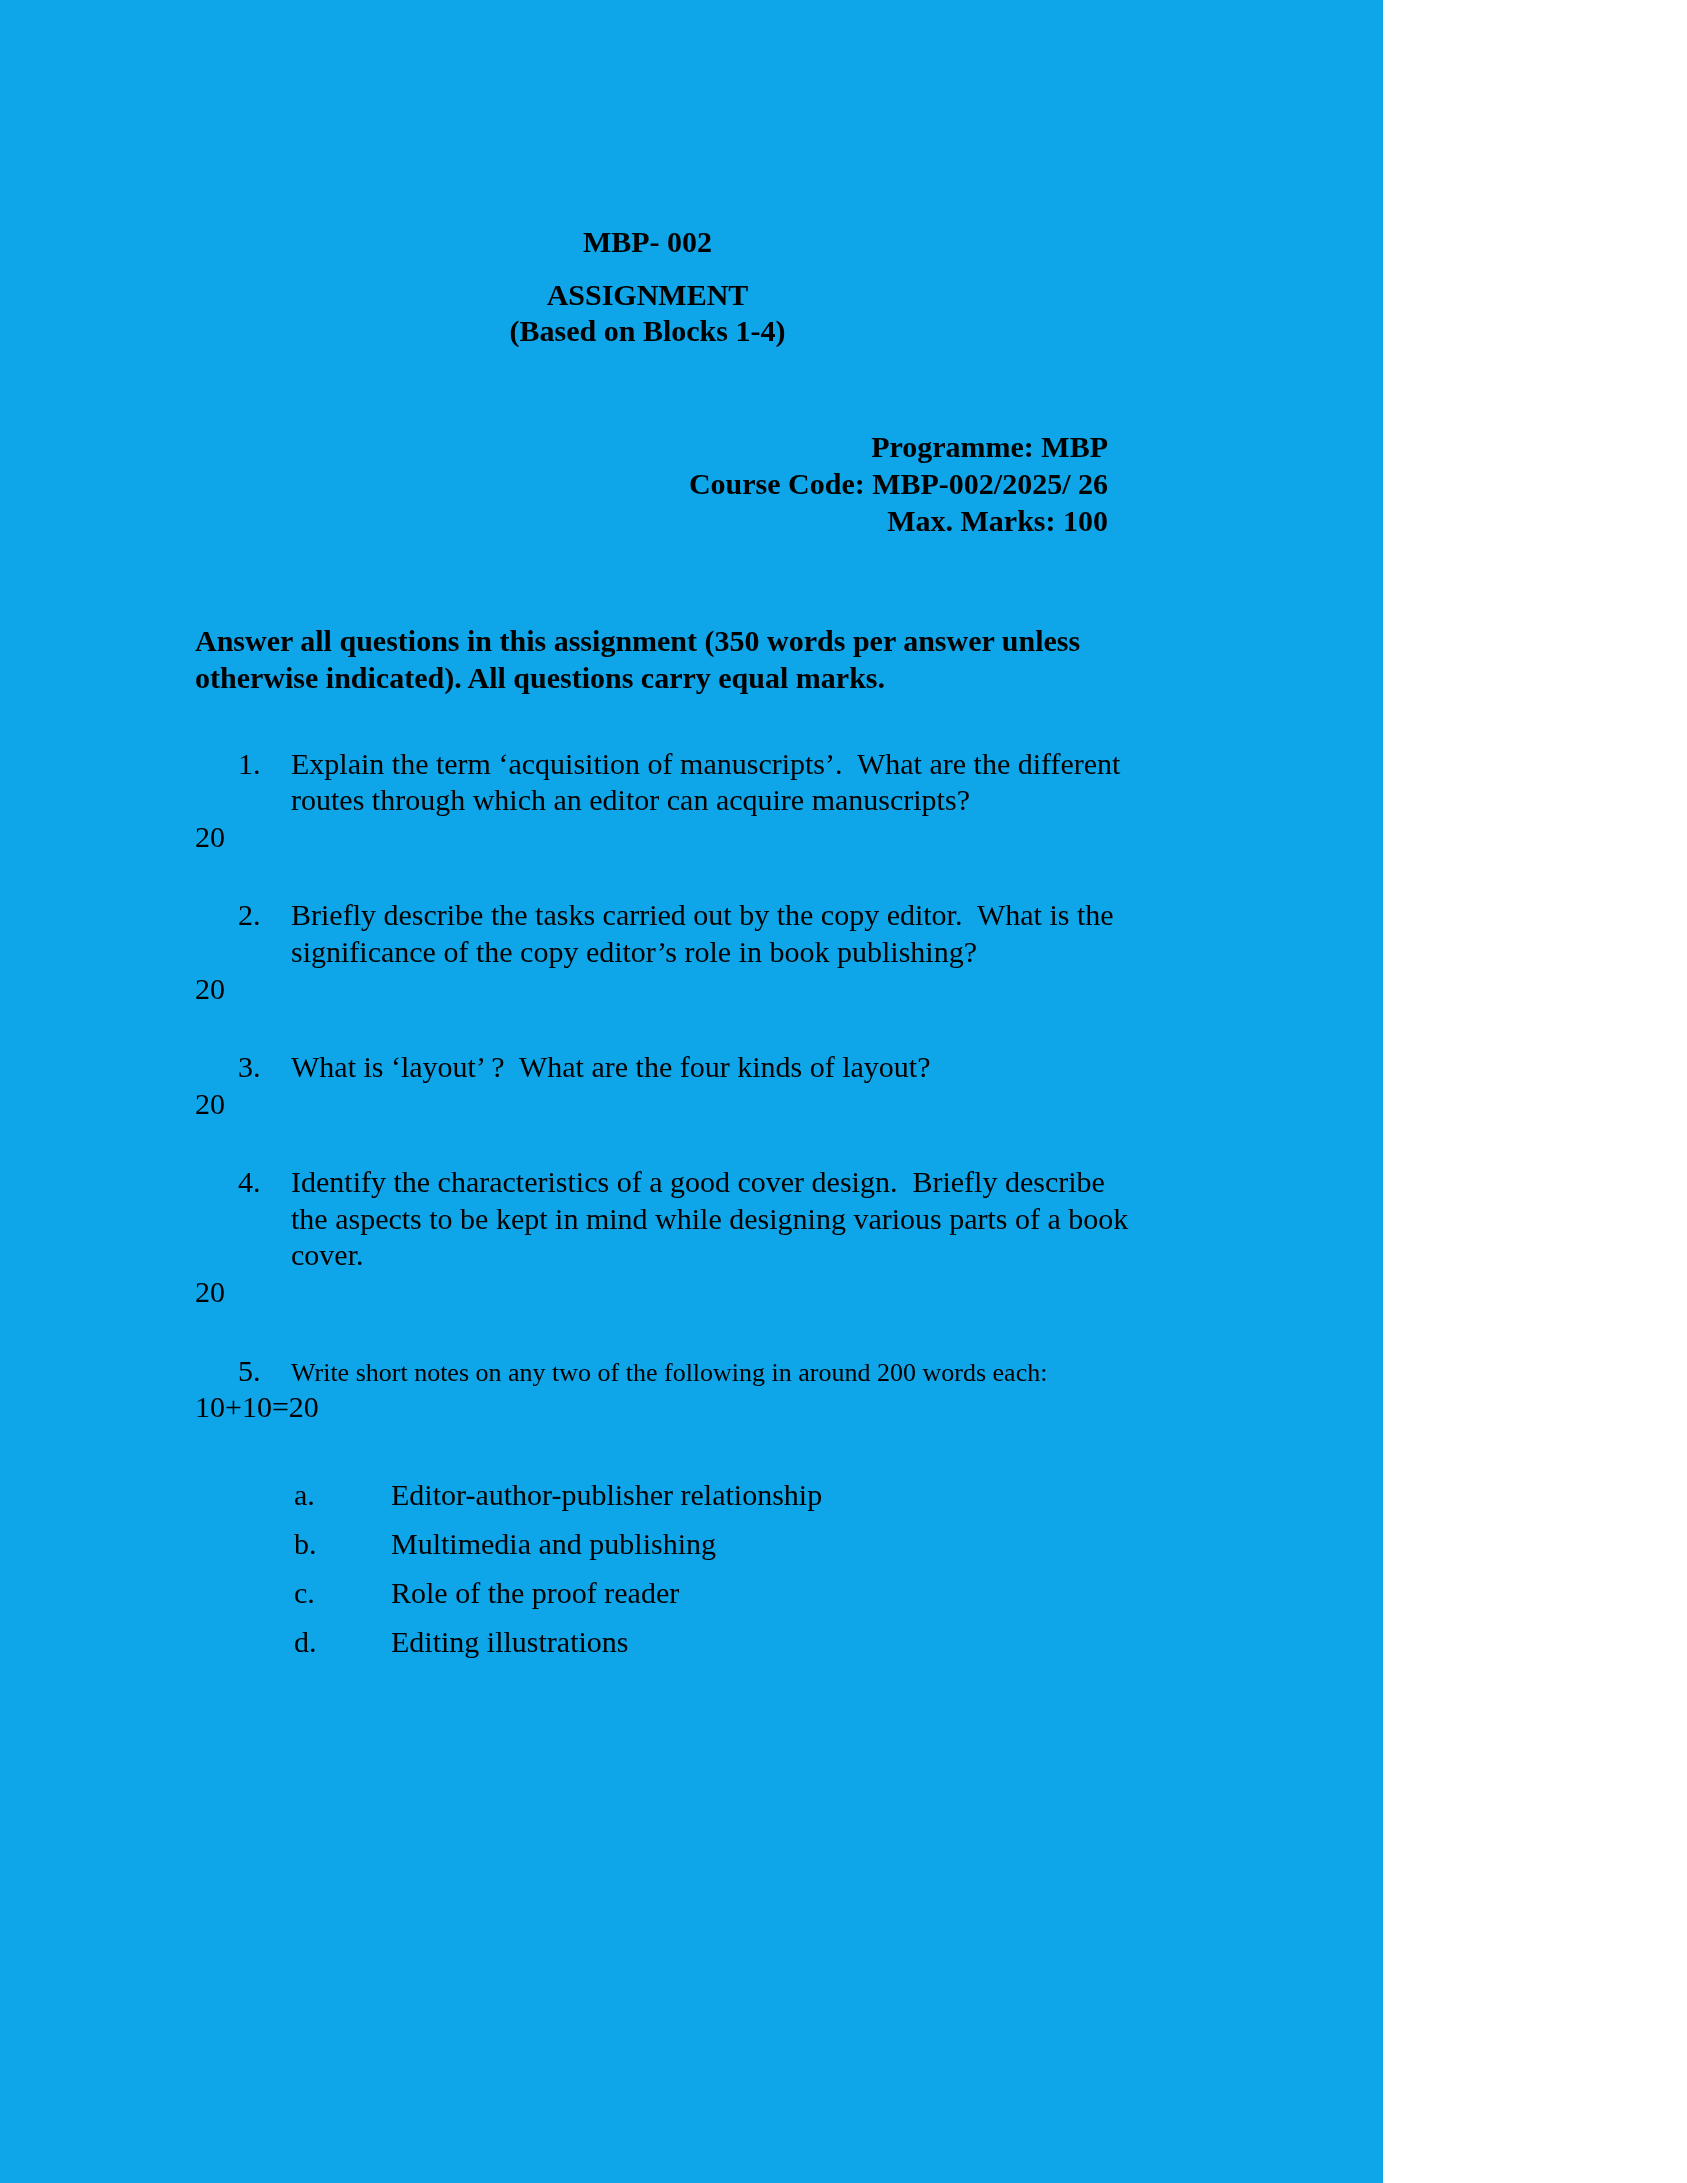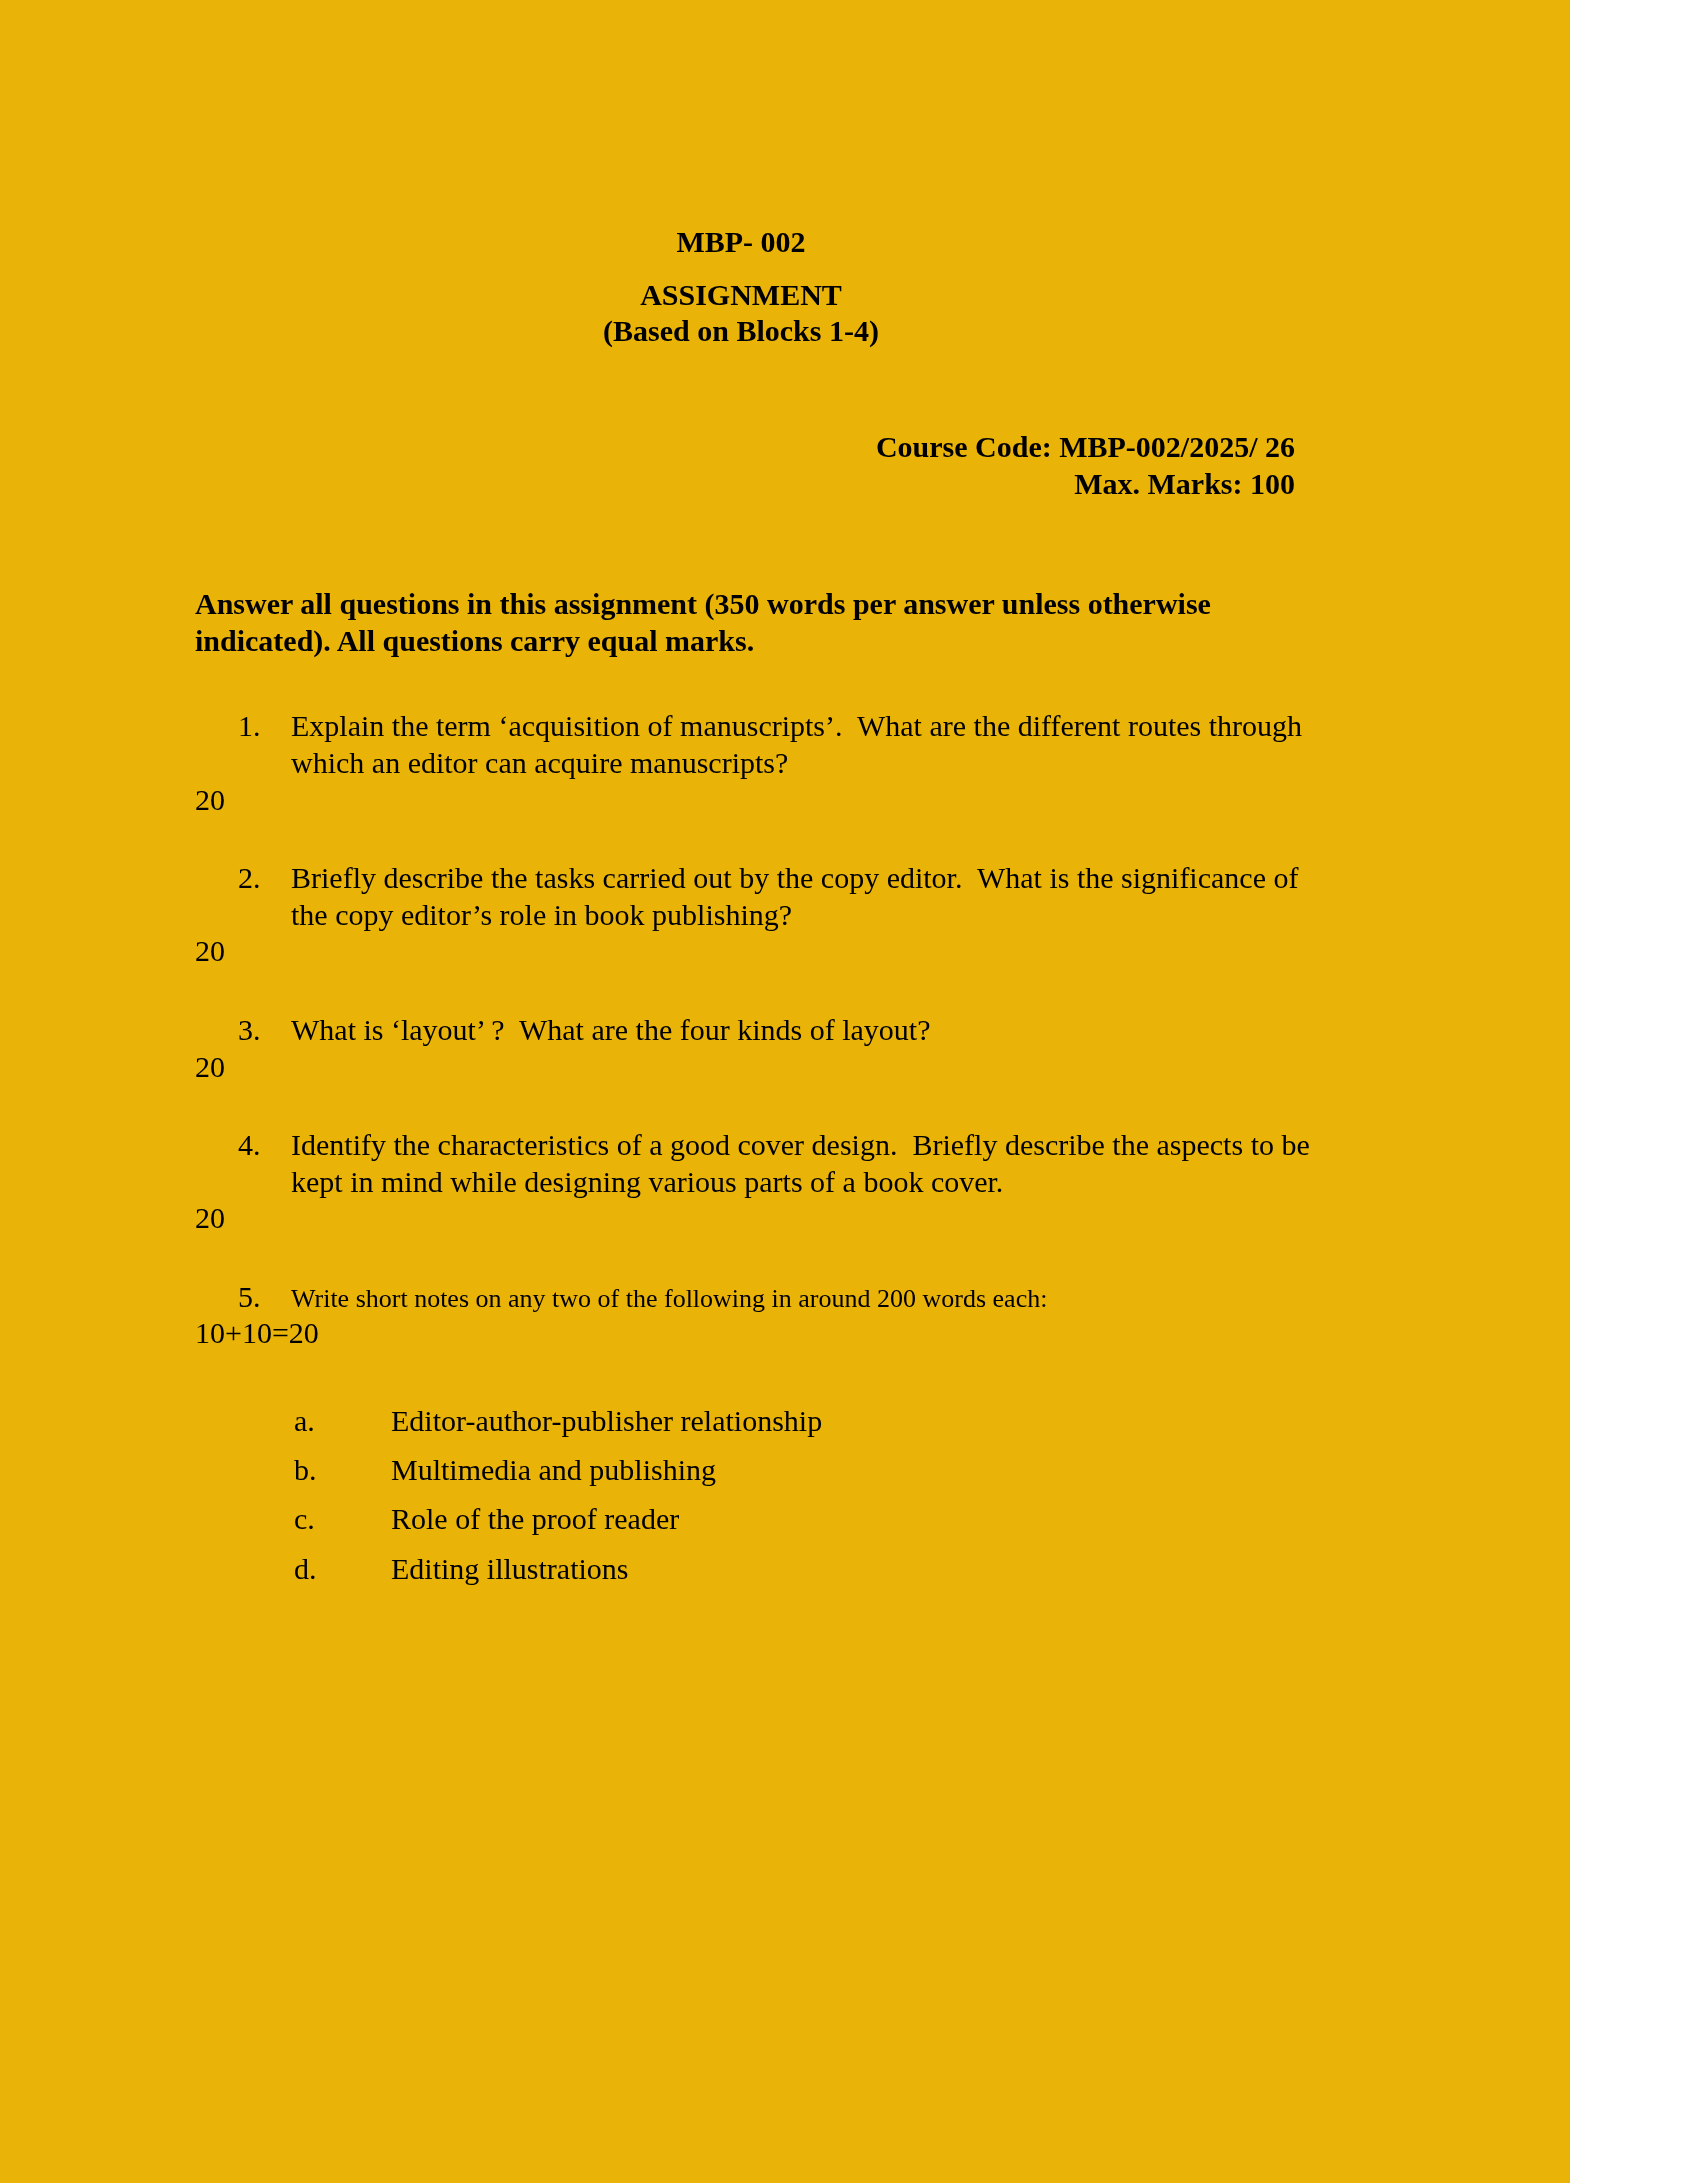--- a/index.html
+++ b/index.html
@@ -7,24 +7,24 @@
     width: 1687px;
     height: 2183px;
     background: #ffffff;
     color: #000000;
     font-family: "Liberation Serif", serif;
     font-size: 30px;
     line-height: 1.22;
   }
   .page {
     box-sizing: border-box;
-    width: 1570px;
+    width: 1383px;
     height: 2183px;
     padding: 224px 243px 66px 195px;
-    background: #eab308;
+    background: #0ea5e9;
   }
   
   .doc-header {
     text-align: center;
     font-weight: bold;
     margin-right: 40px;
   }
   .doc-header .course-number { margin-bottom: 16px; }
   .doc-header div { white-space: pre-wrap; }
 
@@ -72,20 +72,21 @@
 
 <div class="page">
 
   <div class="doc-header">
     <div class="course-number">MBP- 002</div>
     <div>ASSIGNMENT</div>
     <div>(Based on Blocks 1-4)</div>
   </div>
 
   <div class="meta-block">
+    <div>Programme: MBP</div>
     <div>Course Code: MBP-002/2025/ 26</div>
     <div>Max. Marks: 100</div>
   </div>
 
   <div class="instructions">Answer all questions in this assignment (350 words per answer unless otherwise indicated). All questions carry equal marks.</div>
 
   <div class="questions">
       <div class="question">
         <div class="q-row">
           <span class="q-num">1.</span>

